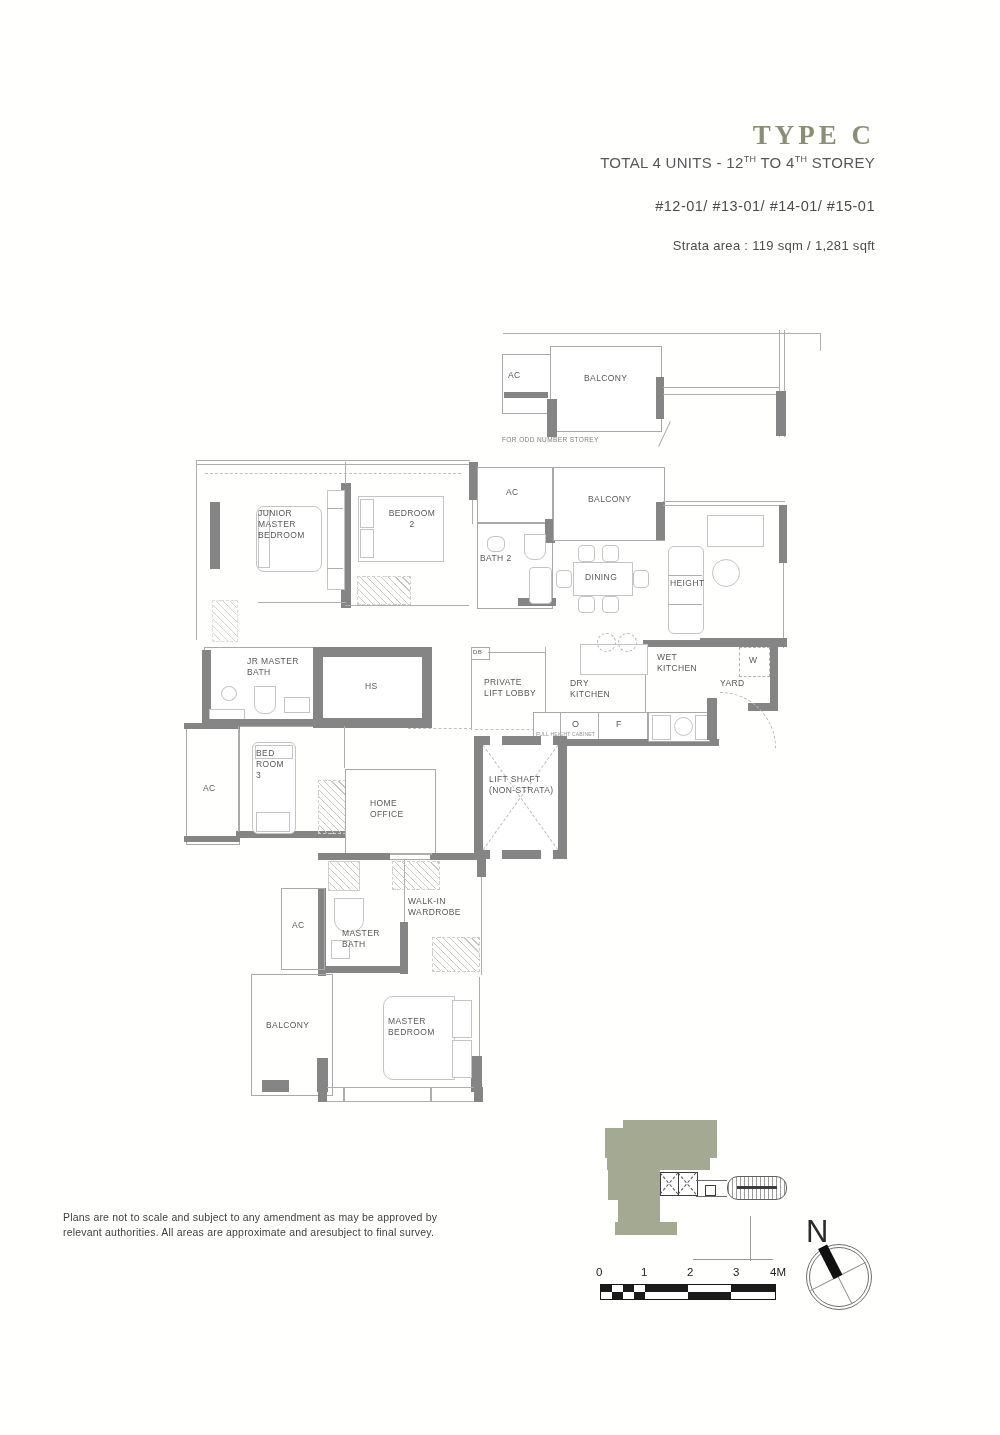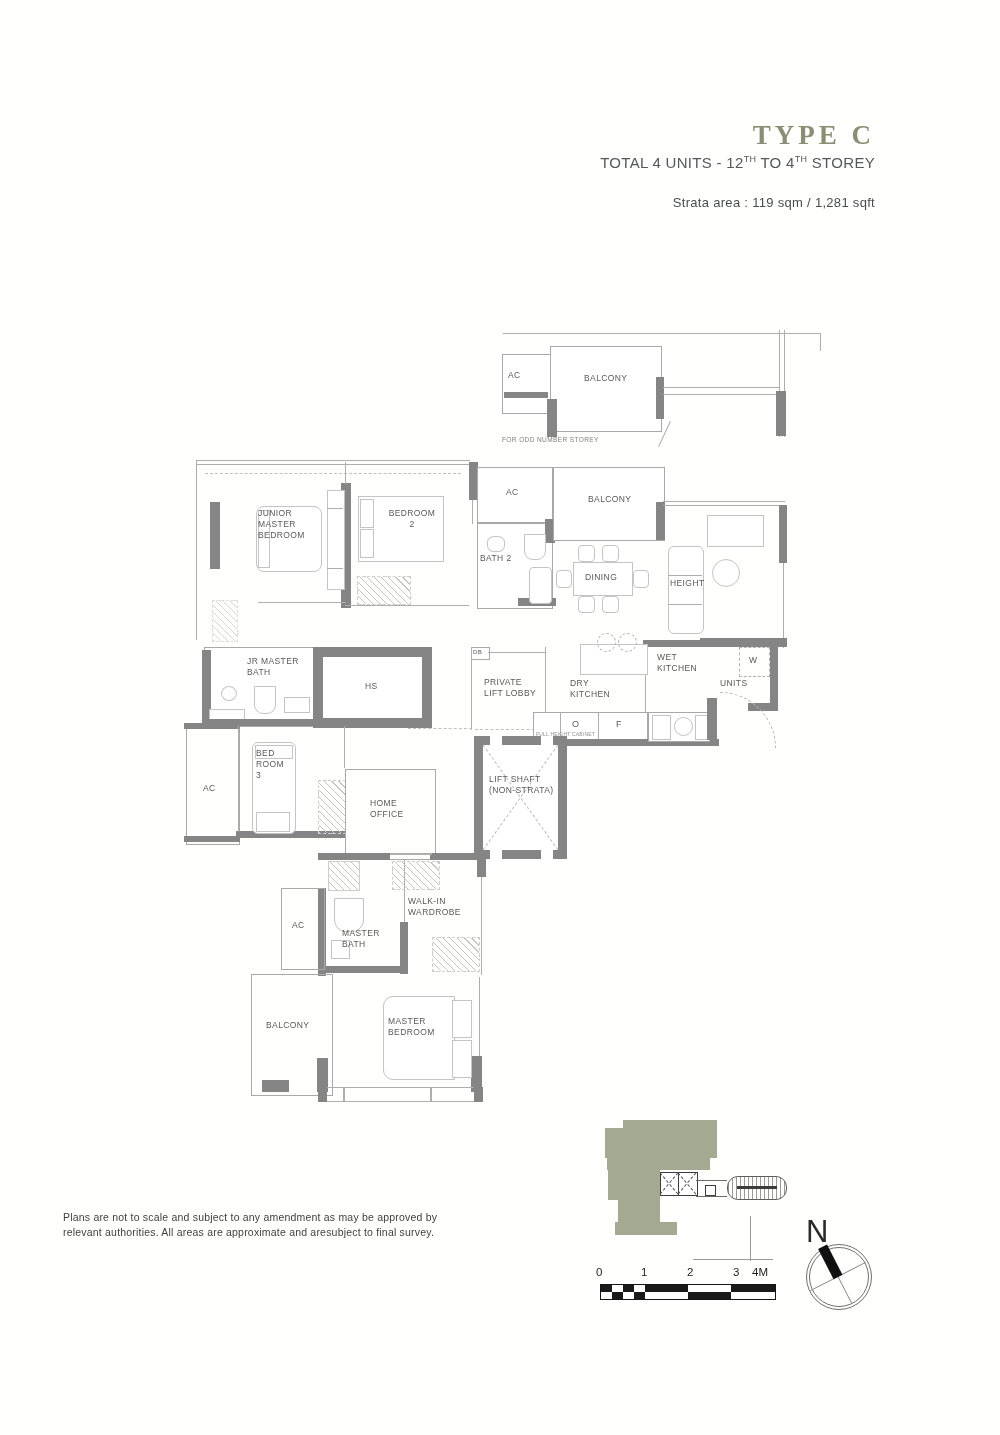--- a/index.html
+++ b/index.html
@@ -44,20 +44,21 @@
   .needle{position:absolute;background:#101010}
 </style>
 </head>
 <body>
 
 <div id="page">
 
   <div class="hdr">
     <div class="type-c">TYPE C</div>
     <div class="h-sub"><span>TOTAL 4 UNITS - 12</span><sup>TH</sup><span> TO 4</span><sup>TH</sup><span> STOREY</span></div>
+    <div class="h-units">#12-01/ #13-01/ #14-01/ #15-01</div>
     <div class="h-strata">Strata area : 119 sqm / 1,281 sqft</div>
   </div>
 
   <div>
     <div class="t" style="left:503px;top:333px;width:318px;height:1px"></div>
     <div class="t" style="left:820px;top:333px;width:1px;height:18px"></div>
     <div class="rm" style="left:502px;top:354px;width:47px;height:58px"></div>
     <div class="rm" style="left:550px;top:346px;width:110px;height:84px"></div>
     <div class="w" style="left:504px;top:392px;width:44px;height:6px"></div>
     <div class="w" style="left:547px;top:399px;width:10px;height:38px"></div>
@@ -234,21 +235,21 @@
     <div class="lbl" style="left:247px;top:656px">JR MASTER
 BATH</div>
     <div class="lbl" style="left:365px;top:681px">HS</div>
     <div class="lbl" style="left:473px;top:649px;font-size:6px">DB</div>
     <div class="lbl" style="left:484px;top:677px">PRIVATE
 LIFT LOBBY</div>
     <div class="lbl" style="left:570px;top:678px">DRY
 KITCHEN</div>
     <div class="lbl" style="left:657px;top:652px">WET
 KITCHEN</div>
-    <div class="lbl" style="left:720px;top:678px">UNITS</div>
+    <div class="lbl" style="left:720px;top:678px">YARD</div>
     <div class="lbl" style="left:749px;top:655px">W</div>
     <div class="lbl" style="left:572px;top:719px;font-size:9px">O</div>
     <div class="lbl" style="left:616px;top:719px;font-size:9px">F</div>
     <div class="lbl" style="left:536px;top:731px;font-size:5px;letter-spacing:.2px;color:#909090">FULL HEIGHT CABINET</div>
     <div class="lbl" style="left:203px;top:783px">AC</div>
     <div class="lbl" style="left:256px;top:748px">BED
 ROOM
 3</div>
     <div class="lbl" style="left:370px;top:798px">HOME
 OFFICE</div>
@@ -284,21 +285,21 @@
     <div class="kline" style="left:737px;top:1186px;width:40px;height:3px;background:#3c3c3c"></div>
     <div class="kline" style="left:750px;top:1216px;width:1px;height:45px;background:#9a9a9a"></div>
     <div class="kline" style="left:693px;top:1259px;width:80px;height:1px;background:#9a9a9a"></div>
   </div>
 
   <div>
     <span class="sblbl" style="left:596px">0</span>
     <span class="sblbl" style="left:641px">1</span>
     <span class="sblbl" style="left:687px">2</span>
     <span class="sblbl" style="left:733px">3</span>
-    <span class="sblbl" style="left:752px">4M</span>
+    <span class="sblbl" style="left:770px">4M</span>
     <div class="sb">
       <div class="sbrow">
         <span style="width:11px;background:#1a1a1a"></span>
           <span style="width:11px;background:#fff"></span>
           <span style="width:11px;background:#1a1a1a"></span>
           <span style="width:11px;background:#fff"></span>
           <span style="width:43px;background:#1a1a1a"></span>
           <span style="width:43px;background:#fff"></span>
           <span style="width:44px;background:#1a1a1a"></span>
       </div>

